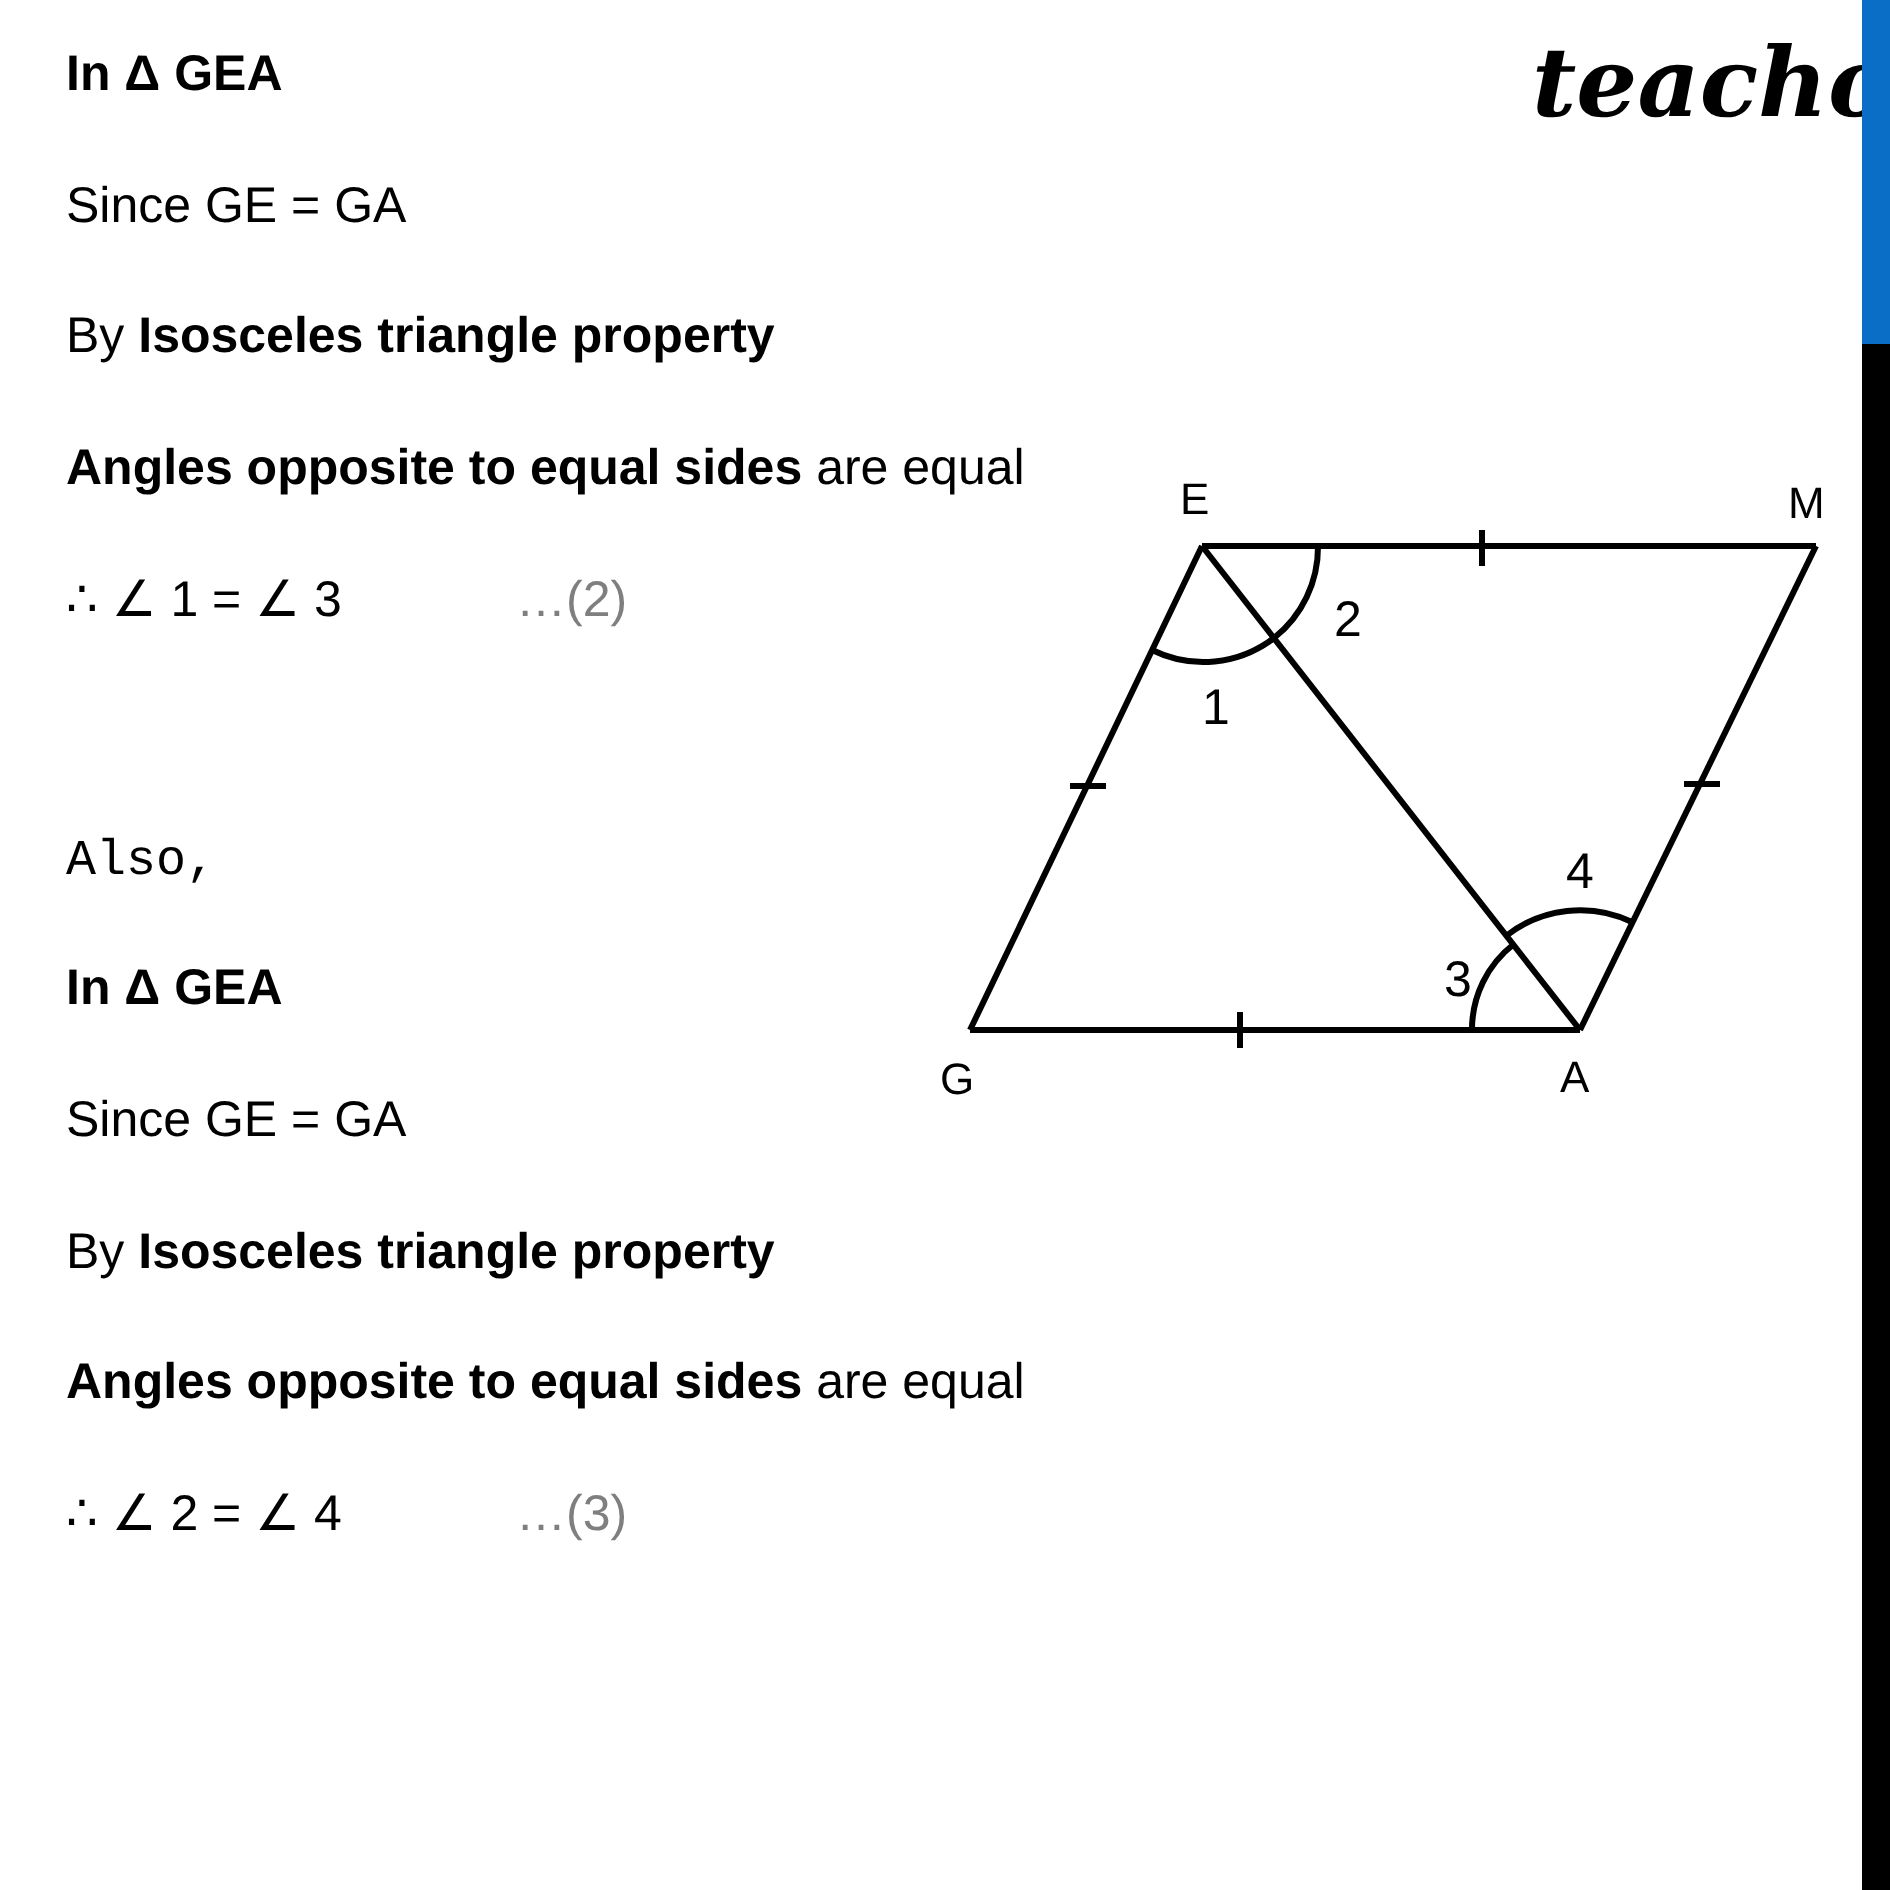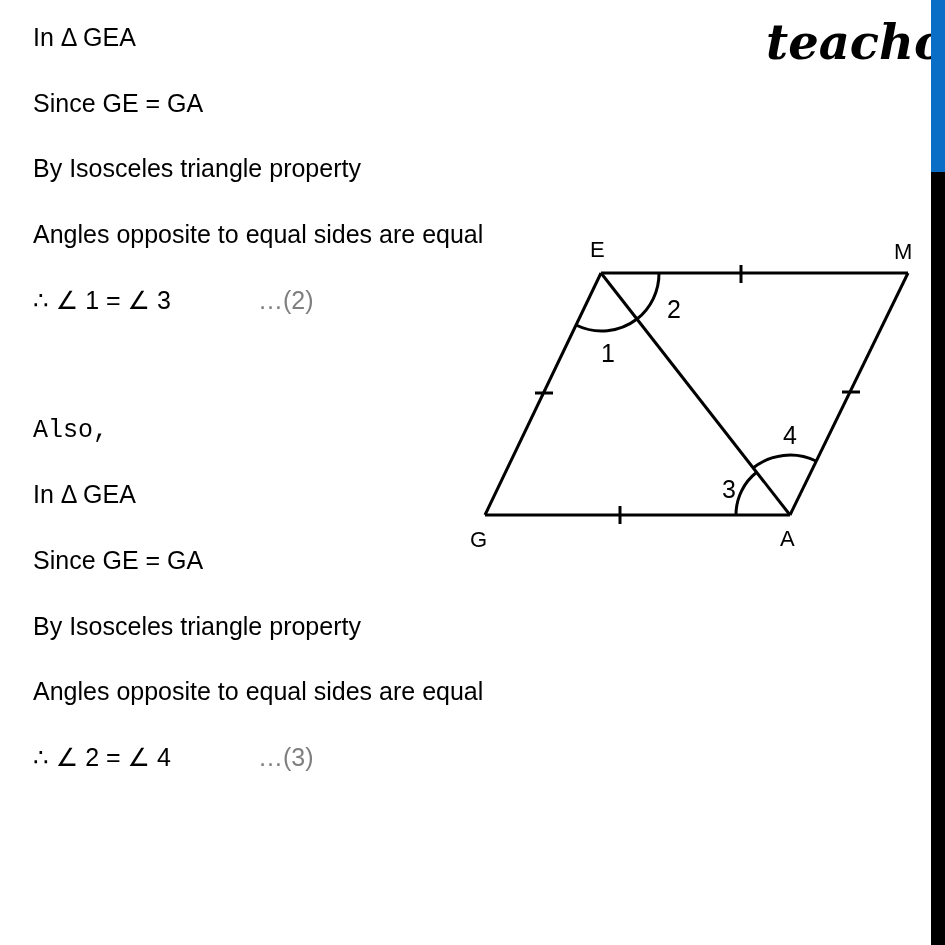--- a/index.html
+++ b/index.html
@@ -15,21 +15,21 @@
     font-family: "Liberation Sans", "DejaVu Sans", sans-serif;
     color: #000000;
   }
   .line {
     position: absolute;
     left: 33px;
     font-size: 25px;
     line-height: 30px;
     white-space: nowrap;
   }
-  .b { font-weight: normal; }
+  .b { font-weight: bold; }
   .logo {
     position: absolute;
     left: 766px;
     top: 14px;
     font-family: "DejaVu Serif", serif;
     font-style: italic;
     font-weight: bold;
     font-size: 48px;
     letter-spacing: 0px;
     color: #000000;

